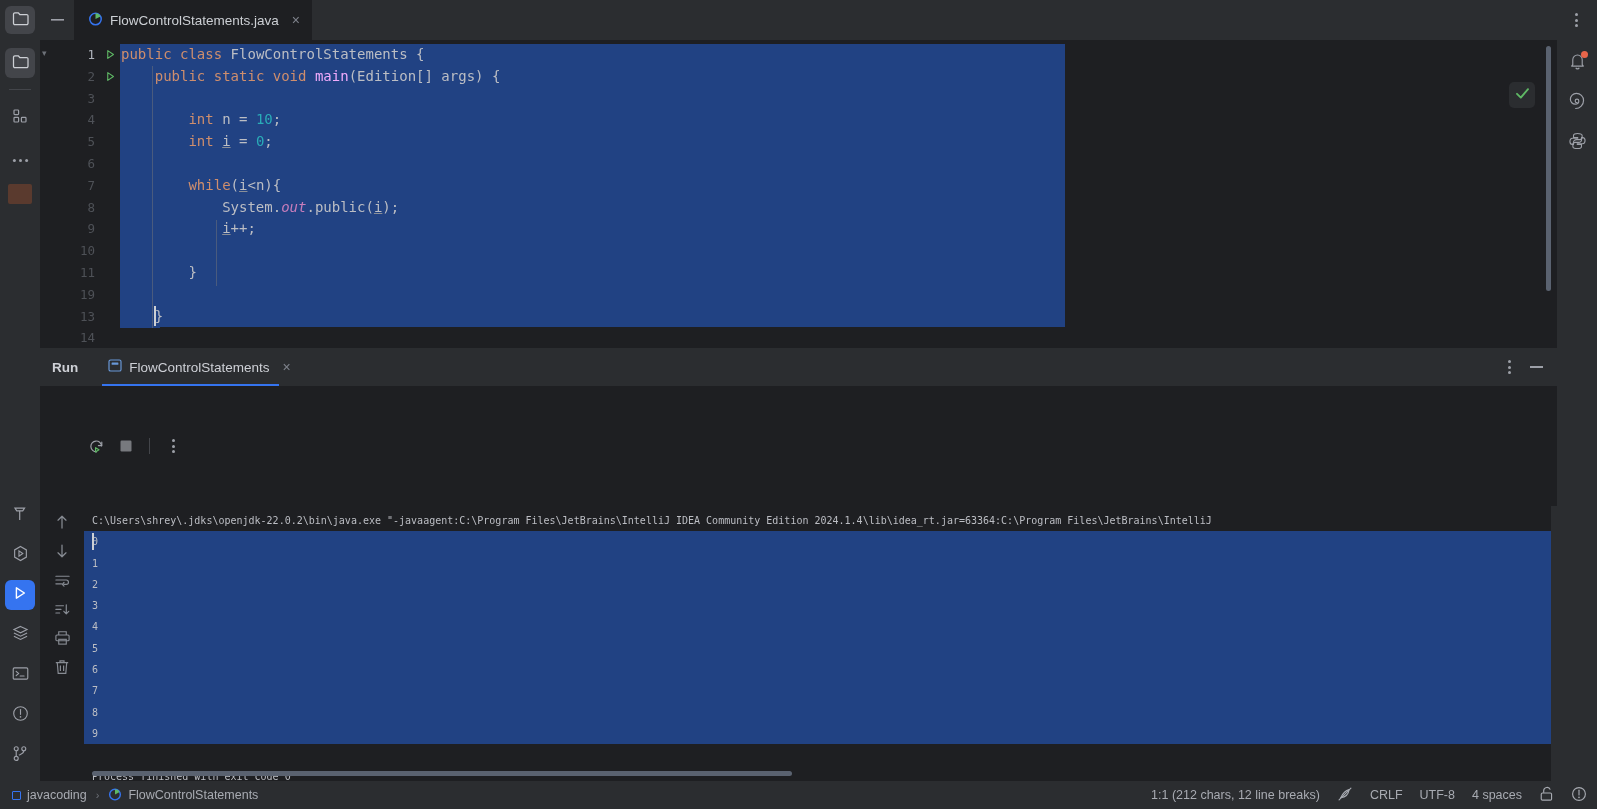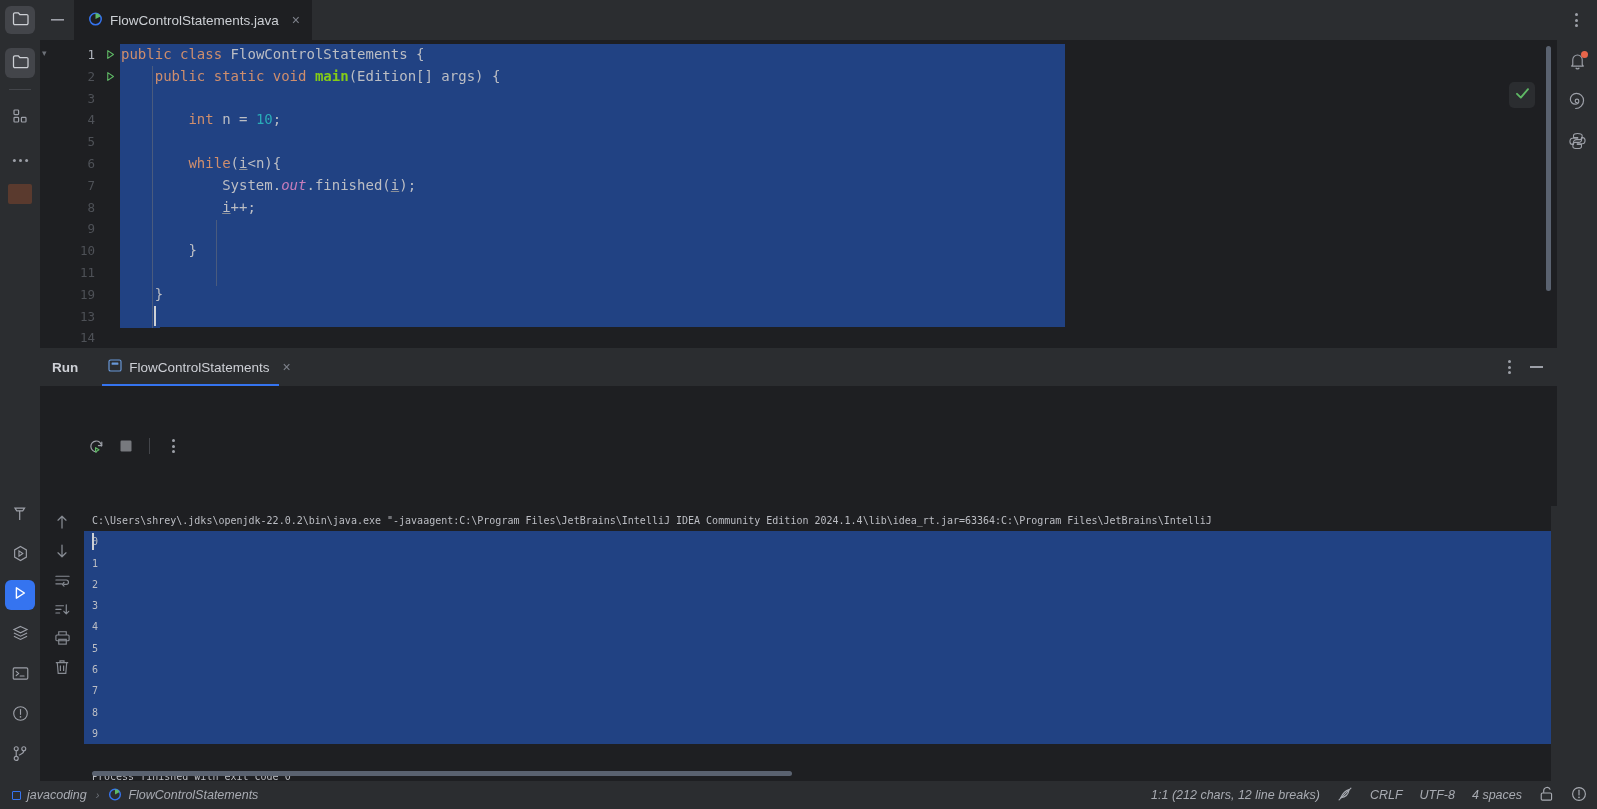--- a/index.html
+++ b/index.html
@@ -45,21 +45,21 @@
   .gutter { width: 46px; background: #1e1f22; text-align: right; padding-top: 4px; flex: 0 0 46px; }
   .gl { height: 21.8px; color: #4e5157; font-size: 12.5px; font-family: "DejaVu Sans Mono", monospace; line-height: 21.8px; padding-right: 5px; }
   .gl.cur { color: #aeb3bb; }
   .runcol { width: 20px; flex: 0 0 20px; padding-top: 4px; background: #1e1f22; }
   .runmark { height: 21.8px; display: flex; align-items: center; justify-content: center; }
   .codearea { position: relative; flex: 1; padding-top: 4px; font-family: "DejaVu Sans Mono", monospace; font-size: 14px; min-width: 0; border-radius: 17px; }
   .cline { height: 21.8px; line-height: 21.8px; white-space: pre; position: relative; }
   .sel-block { position: absolute; left: 0; top: 4px; width: 100%; background: #214283; }
   .cl-text { position: relative; z-index: 2; padding-left: 1px; }
   .k { color: #cf8e6d; }           
-  .m { color: #84cc16; font-weight: bold; }           
+  .m { color: #f0abfc; }           
   .num { color: #2aacb8; }         
   .id { color: #bcbec4; }          
   .fld { color: #c77dbb; font-style: italic; }
   .uline { text-decoration: underline; text-decoration-color: #8a8f98; }
   .indent-guide { position: absolute; width: 1px; background: #4a5b7e; z-index: 3; }
   .caret { position: absolute; width: 2px; background: #cdd0d5; z-index: 5; }
   .ed-scroll { position: absolute; right: 6px; top: 6px; width: 5px; height: 245px; background: #5a6270; border-radius: 3px; z-index: 6; }
   .ed-checkbox { position: absolute; right: 22px; top: 42px; width: 26px; height: 26px; border-radius: 5px; background: #2b2d30; display: flex; align-items: center; justify-content: center; z-index: 7; }
 
   
@@ -85,21 +85,21 @@
   .c-caret { position: absolute; left: 8px; width: 2px; height: 17px; top: 2px; background: #cdd0d5; }
   .console-hscroll { position: absolute; left: 8px; bottom: 5px; height: 5px; width: 700px; background: #5a6270; border-radius: 3px; }
   .console-vstub { position: absolute; right: 0; top: 0; width: 6px; height: 100%; background: #2b2d30; }
 
   
   .rail-right { width: 40px; background: #2b2d30; display: flex; flex-direction: column; align-items: center; padding-top: 8px; gap: 10px; flex: 0 0 40px; }
   .rr-ico { width: 30px; height: 30px; display: flex; align-items: center; justify-content: center; color: #9da0a8; position: relative; }
   .badge-dot { position: absolute; right: 4px; top: 3px; width: 7px; height: 7px; border-radius: 50%; background: #e8654a; }
 
   
-  .statusbar { height: 28px; background: #2b2d30; display: flex; align-items: center; padding: 0 10px 0 12px; flex: 0 0 28px; font-style: italic; }
+  .statusbar { height: 28px; background: #2b2d30; display: flex; align-items: center; padding: 0 10px 0 12px; flex: 0 0 28px; }
   .crumb { display: flex; align-items: center; gap: 6px; color: #a8abb2; font-size: 12.5px; }
   .crumb-sep { color: #6e7279; font-size: 11px; margin: 0 3px; }
   .status-right { margin-left: auto; display: flex; align-items: center; gap: 17px; color: #a8abb2; font-size: 12.5px; }
   .sq-blue { width: 9px; height: 9px; border: 1.4px solid #3574f0; border-radius: 1px; }
 </style>
 </head>
 <body>
 
 <div class="app">
 
@@ -275,23 +275,24 @@
           <div class="sel-block" style="height:283px;width:945px;"></div>
           <div class="sel-block" style="top:266px;height:22px;width:40px;"></div>
 
           <div class="indent-guide" style="left:32px;top:26px;height:262px;"></div>
           <div class="indent-guide" style="left:96px;top:180px;height:66px;"></div>
 
           <div class="cline"><span class="cl-text"><span class="k">public</span> <span class="k">class</span> <span class="id">FlowControlStatements</span> <span class="id">{</span></span></div>
           <div class="cline"><span class="cl-text">    <span class="k">public</span> <span class="k">static</span> <span class="k">void</span> <span class="m">main</span><span class="id">(Edition[] args) {</span></span></div>
           <div class="cline"><span class="cl-text"></span></div>
           <div class="cline"><span class="cl-text">        <span class="k">int</span> <span class="id">n</span> <span class="id">=</span> <span class="num">10</span><span class="id">;</span></span></div>
+          <div class="cline"><span class="cl-text">        <span class="k">int</span> <span class="id uline">i</span> <span class="id">=</span> <span class="num">0</span><span class="id">;</span></span></div>
           <div class="cline"><span class="cl-text"></span></div>
           <div class="cline"><span class="cl-text">        <span class="k">while</span><span class="id">(</span><span class="id uline">i</span><span class="id">&lt;n){</span></span></div>
-          <div class="cline"><span class="cl-text">            <span class="id">System.</span><span class="fld">out</span><span class="id">.finished(</span><span class="id uline">i</span><span class="id">);</span></span></div>
+          <div class="cline"><span class="cl-text">            <span class="id">System.</span><span class="fld">out</span><span class="id">.public(</span><span class="id uline">i</span><span class="id">);</span></span></div>
           <div class="cline"><span class="cl-text">            <span class="id uline">i</span><span class="id">++;</span></span></div>
           <div class="cline"><span class="cl-text"></span></div>
           <div class="cline"><span class="cl-text">        <span class="id">}</span></span></div>
           <div class="cline"><span class="cl-text"></span></div>
           <div class="cline"><span class="cl-text">    <span class="id">}</span></span></div>
           <div class="cline"><span class="cl-text"></span></div>
           <div class="caret" style="left:34px;top:266px;height:20px;"></div>
         </div>
 
         <div class="ed-scroll"></div>

